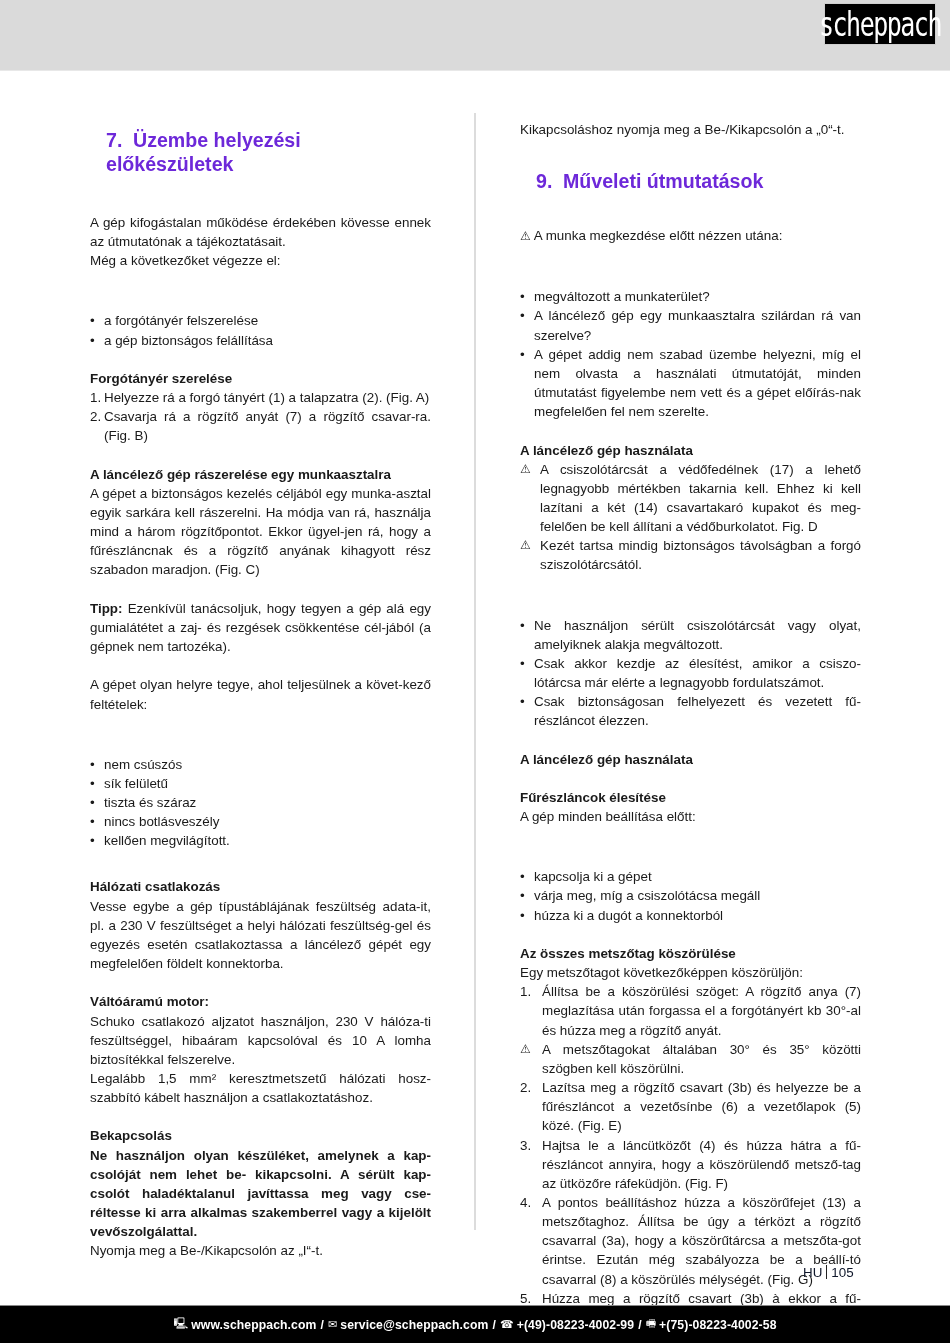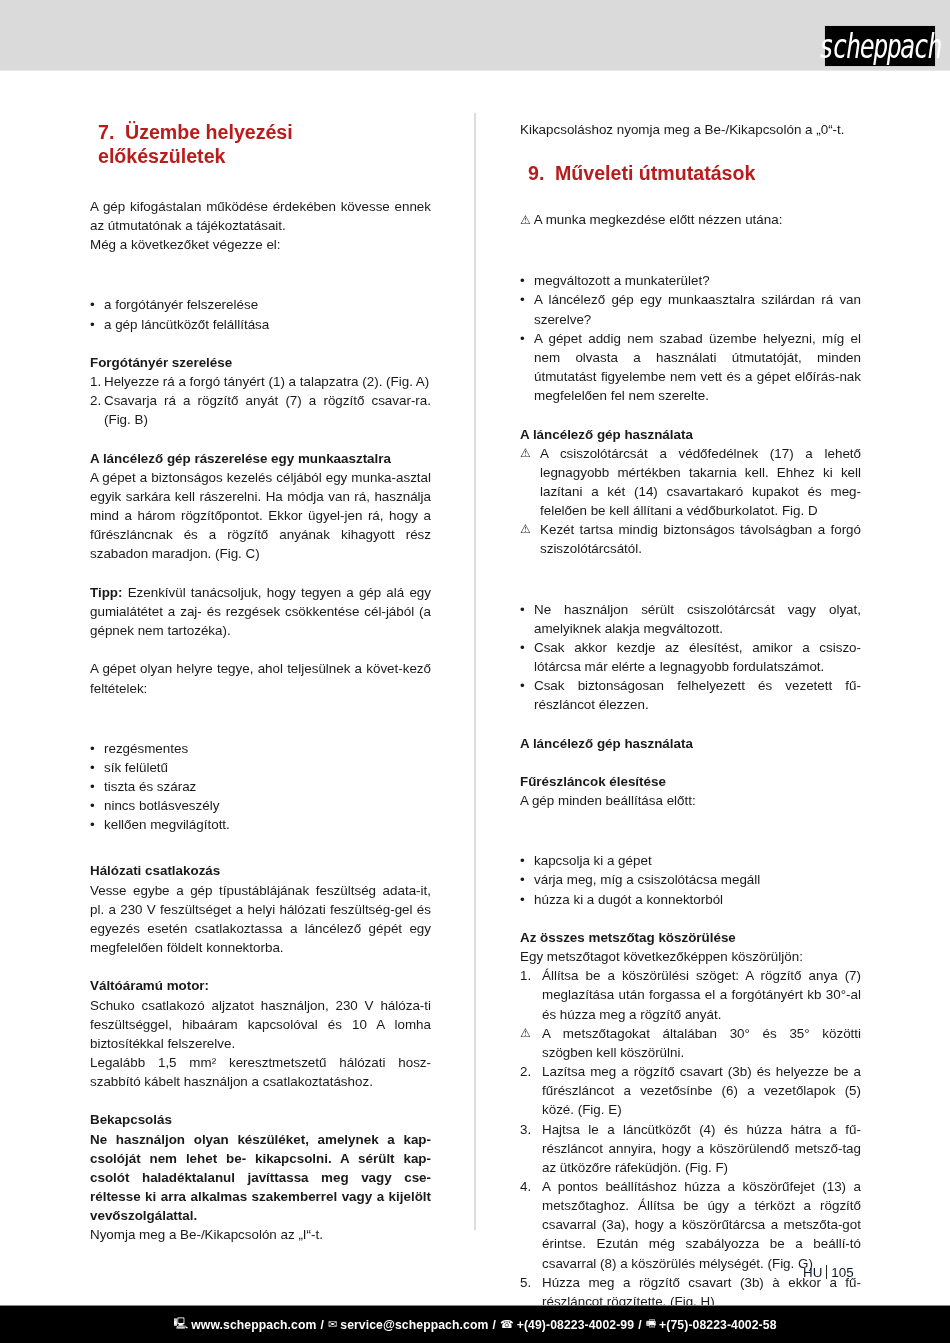--- a/index.html
+++ b/index.html
@@ -1,28 +1,28 @@
 <!DOCTYPE html>
 <html><head>
 <meta charset="utf-8">
 <style>
   * { margin: 0; padding: 0; box-sizing: border-box; }
   html, body { width: 950px; height: 1343px; background: #ffffff; overflow: hidden; }
   body { position: relative; font-family: "Liberation Sans", sans-serif; color: #1a1a1a; }
 
   .header-bar { position: absolute; left: 0; top: 0; width: 950px; height: 71px; background: #dadada; border-bottom: 1px solid #e8e8e8; }
-  .logo { position: absolute; left: 824px; top: 25px; width: 112px; height: 42px; background: #000; color: #fff; display: flex; align-items: center; justify-content: center; border: 1px solid #cfcfcf; font-style: italic; }
+  .logo { position: absolute; left: 824px; top: 3px; width: 112px; height: 42px; background: #000; color: #fff; display: flex; align-items: center; justify-content: center; border: 1px solid #cfcfcf; }
   .logo span { font-family: "DejaVu Sans Mono", monospace; font-size: 25px; letter-spacing: -1.5px; transform: scaleY(1.35); display: inline-block; font-weight: normal; }
 
   .col { position: absolute; top: 112px; width: 341px; font-size: 13.4px; line-height: 19.15px; }
   .col-left { left: 90px; }
   .col-right { left: 520px; top: 120px; }
   .divider { position: absolute; left: 474px; top: 113px; width: 2px; height: 1117px; background: #dcdcdc; }
 
-  h2 { font-size: 19.6px; font-weight: bold; line-height: 24px; margin: 8px; color: #b91c1c; }
+  h2 { font-size: 19.6px; font-weight: bold; line-height: 24px; margin: 16px; color: #6d28d9; }
   h2 .num { display: inline-block; width: 27px; }
   .sub { font-weight: bold; }
   p { text-align: justify; text-align-last: left; }
   .gap { height: 19.15px; }
   ul.b { list-style: none; margin-top: 41px; }
   ul.b li { position: relative; padding-left: 14px; text-align: justify; text-align-last: left; }
   ul.b li::before { content: "•"; position: absolute; left: 0; top: 0; }
   ol.n { list-style: none; }
   ol.n li { position: relative; padding-left: 14px; text-align: justify; text-align-last: left; }
   ol.n.wide li { padding-left: 22px; }
@@ -51,37 +51,37 @@
 
 <div class="divider"></div>
 
 <div class="col col-left">
   <h2><span class="num">7.</span><span>Üzembe helyezési előkészületek</span></h2>
   <div class="gap" style="height:21px"></div>
   <p>A gép kifogástalan működése érdekében kövesse ennek az útmutatónak a tájékoztatásait.</p>
   <p>Még a következőket végezze el:</p>
   <ul class="b">
     <li>a forgótányér felszerelése</li>
-    <li>a gép láncütközőt felállítása</li>
+    <li>a gép biztonságos felállítása</li>
   </ul>
   <div class="gap"></div>
   <div class="sub">Forgótányér szerelése</div>
   <ol class="n">
     <li><span class="marker">1.</span><span>Helyezze rá a forgó tányért (1) a talapzatra (2). (Fig. A)</span></li>
     <li><span class="marker">2.</span><span>Csavarja rá a rögzítő anyát (7) a rögzítő csavar-ra. (Fig. B)</span></li>
   </ol>
   <div class="gap"></div>
   <div class="sub">A láncélező gép rászerelése egy munkaasztalra</div>
   <p>A gépet a biztonságos kezelés céljából egy munka-asztal egyik sarkára kell rászerelni. Ha módja van rá, használja mind a három rögzítőpontot. Ekkor ügyel-jen rá, hogy a fűrészláncnak és a rögzítő anyának kihagyott rész szabadon maradjon. (Fig. C)</p>
   <div class="gap"></div>
   <p><b>Tipp:</b><span> Ezenkívül tanácsoljuk, hogy tegyen a gép alá egy gumialátétet a zaj- és rezgések csökkentése cél-jából (a gépnek nem tartozéka).</span></p>
   <div class="gap"></div>
   <p>A gépet olyan helyre tegye, ahol teljesülnek a követ-kező feltételek:</p>
   <ul class="b">
-    <li>rezgésmentes</li>
+    <li>nem csúszós</li>
     <li>sík felületű</li>
     <li>tiszta és száraz</li>
     <li>nincs botlásveszély</li>
     <li>kellően megvilágított.</li>
   </ul>
   <div style="height:13px"></div>
   <div style="height:14px"></div>
   <div class="sub">Hálózati csatlakozás</div>
   <p>Vesse egybe a gép típustáblájának feszültség adata-it, pl. a 230 V feszültséget a helyi hálózati feszültség-gel és egyezés esetén csatlakoztassa a láncélező gépét egy megfelelően földelt konnektorba.</p>
   <div class="gap"></div>

